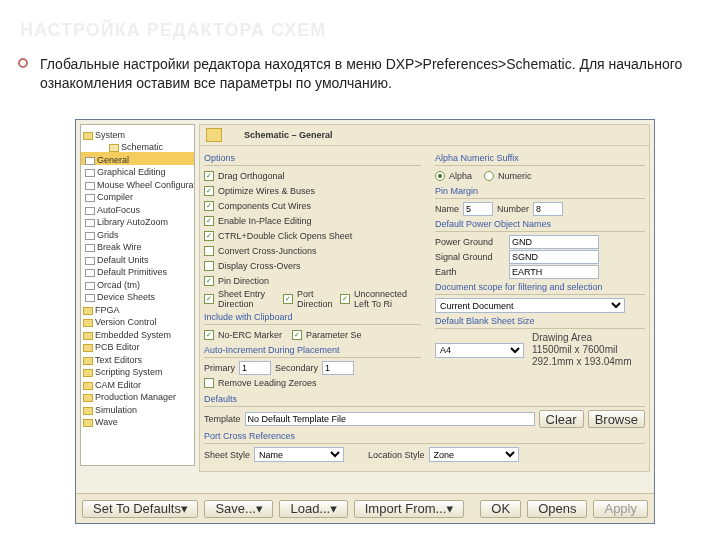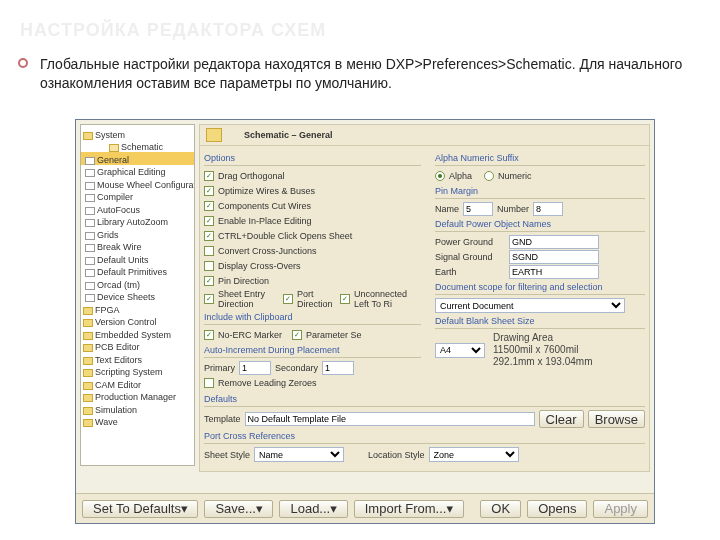--- a/index.html
+++ b/index.html
@@ -268,21 +268,21 @@
 
             <div class="group-title">Document scope for filtering and selection</div>
               <div class="hr"></div>
             <div class="row">
                 <select class="f" style="width:190px"><option>Current Document</option></select>
               </div>
 
             <div class="group-title">Default Blank Sheet Size</div>
               <div class="hr"></div>
             <div class="row">
-              <select class="f" style="width:50px"><option>A4</option></select>
+              <select class="f" style="width:89px"><option>A4</option></select>
               <div class="draw-area">
                 <div>Drawing Area</div>
                 <div>11500mil x 7600mil</div>
                 <div>292.1mm x 193.04mm</div>
               </div>
             </div>
           </div>
         </div>
 
         <div class="group-title">Defaults</div>

